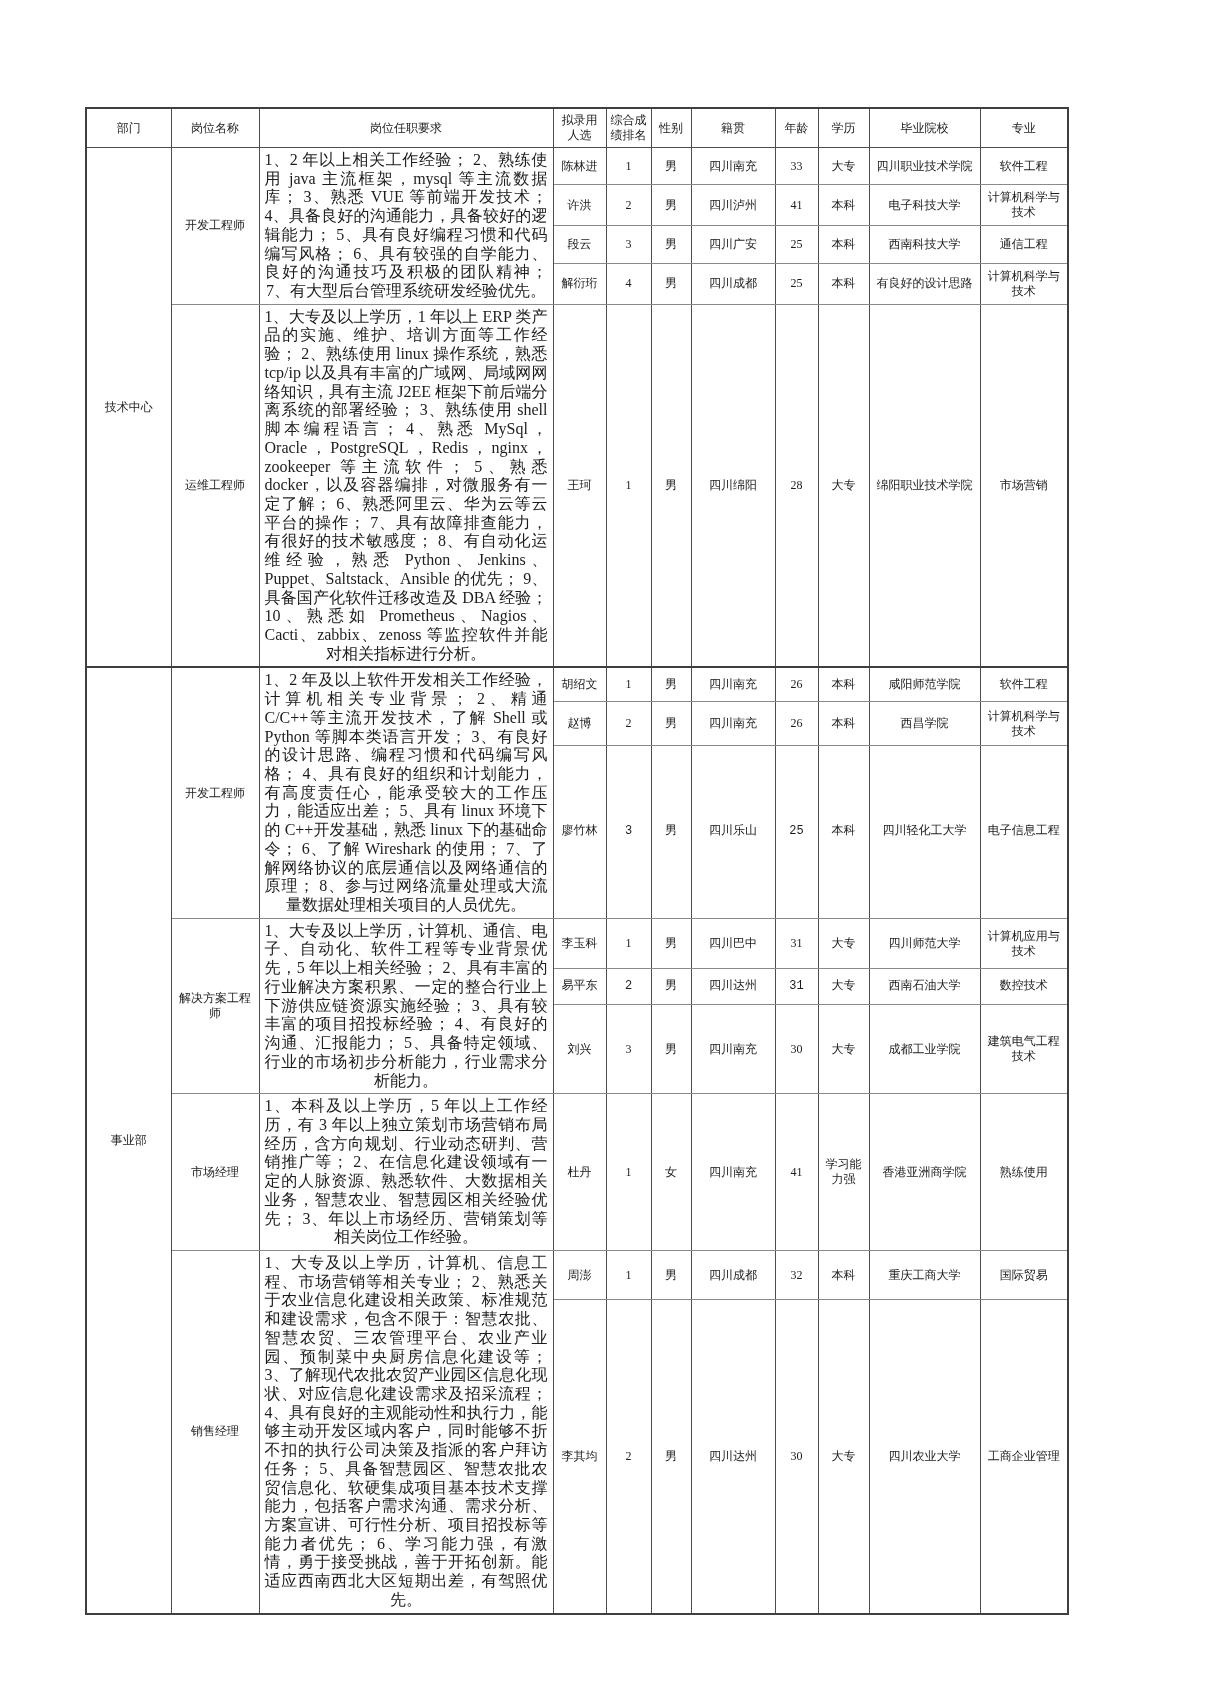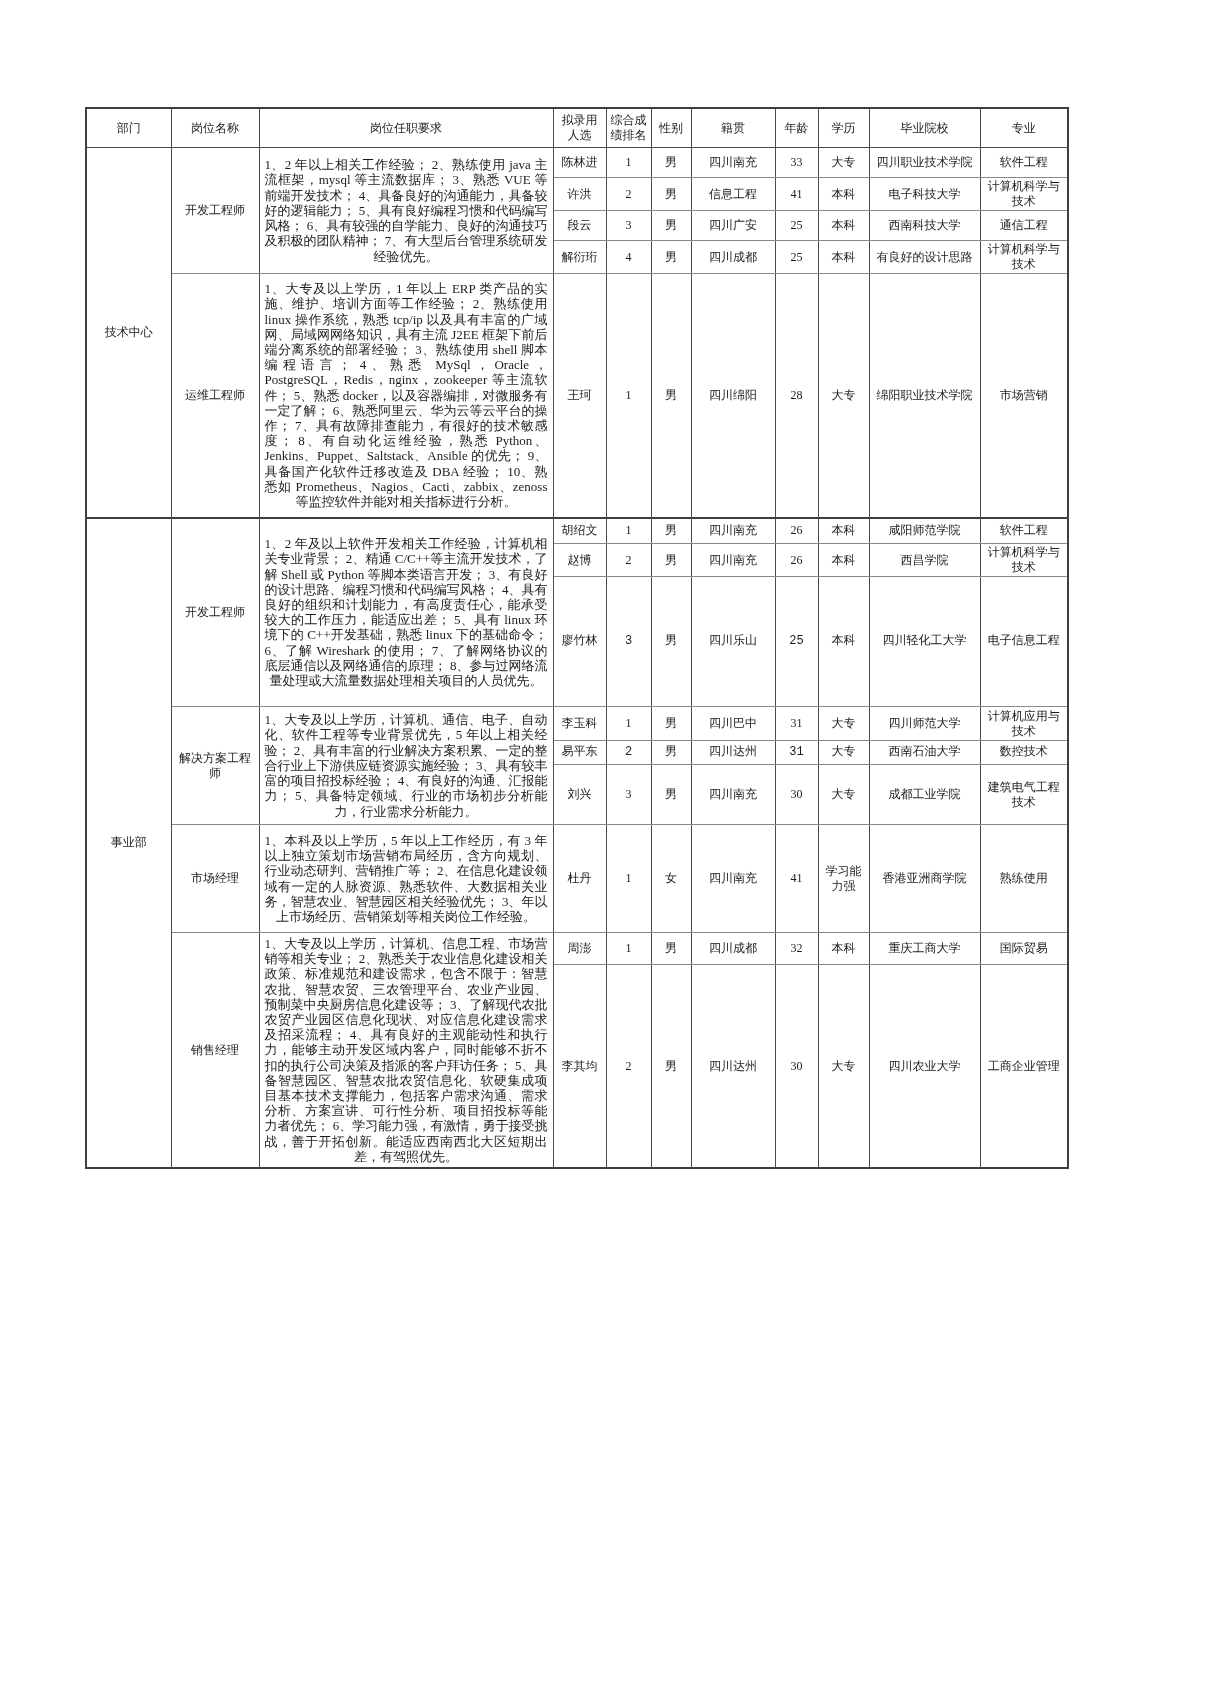--- a/index.html
+++ b/index.html
@@ -33,21 +33,21 @@
     font-weight: normal;
     word-break: break-word;
     line-height: 1.25;
   }
   thead th { border: 1px solid #4d4d4d; height: 36px; font-size: 12px; }
   td.req {
     text-align: justify;
     text-align-last: center;
     line-height: 1.17;
     padding: 3px 5px;
-    font-size: 13px;
+    font-size: 16px;
   }
   tr.group-start td { border-top: 1.5px solid #3f3f3f; }
   tr.section-start td { border-top: 2px solid #3f3f3f; }
   .rh30 { height: 30px; }
   .rh26 { height: 26px; }
   .rh32 { height: 32px; }
   .rh24 { height: 24px; font-family: Liberation Mono, monospace; }
   .rh34 { height: 34px; }
   .rh60 { height: 60px; }
   .rh108 { height: 108px; }
@@ -100,21 +100,21 @@
         <td>四川南充</td>
         <td>33</td>
         <td>大专</td>
         <td>四川职业技术学院</td>
         <td>软件工程</td>
       </tr>
       <tr class="rh32">
         <td>许洪</td>
         <td>2</td>
         <td>男</td>
-        <td>信息工程</td>
+        <td>四川泸州</td>
         <td>41</td>
         <td>本科</td>
         <td>电子科技大学</td>
         <td>计算机科学与技术</td>
       </tr>
       <tr class="rh30">
         <td>段云</td>
         <td>3</td>
         <td>男</td>
         <td>四川广安</td>

